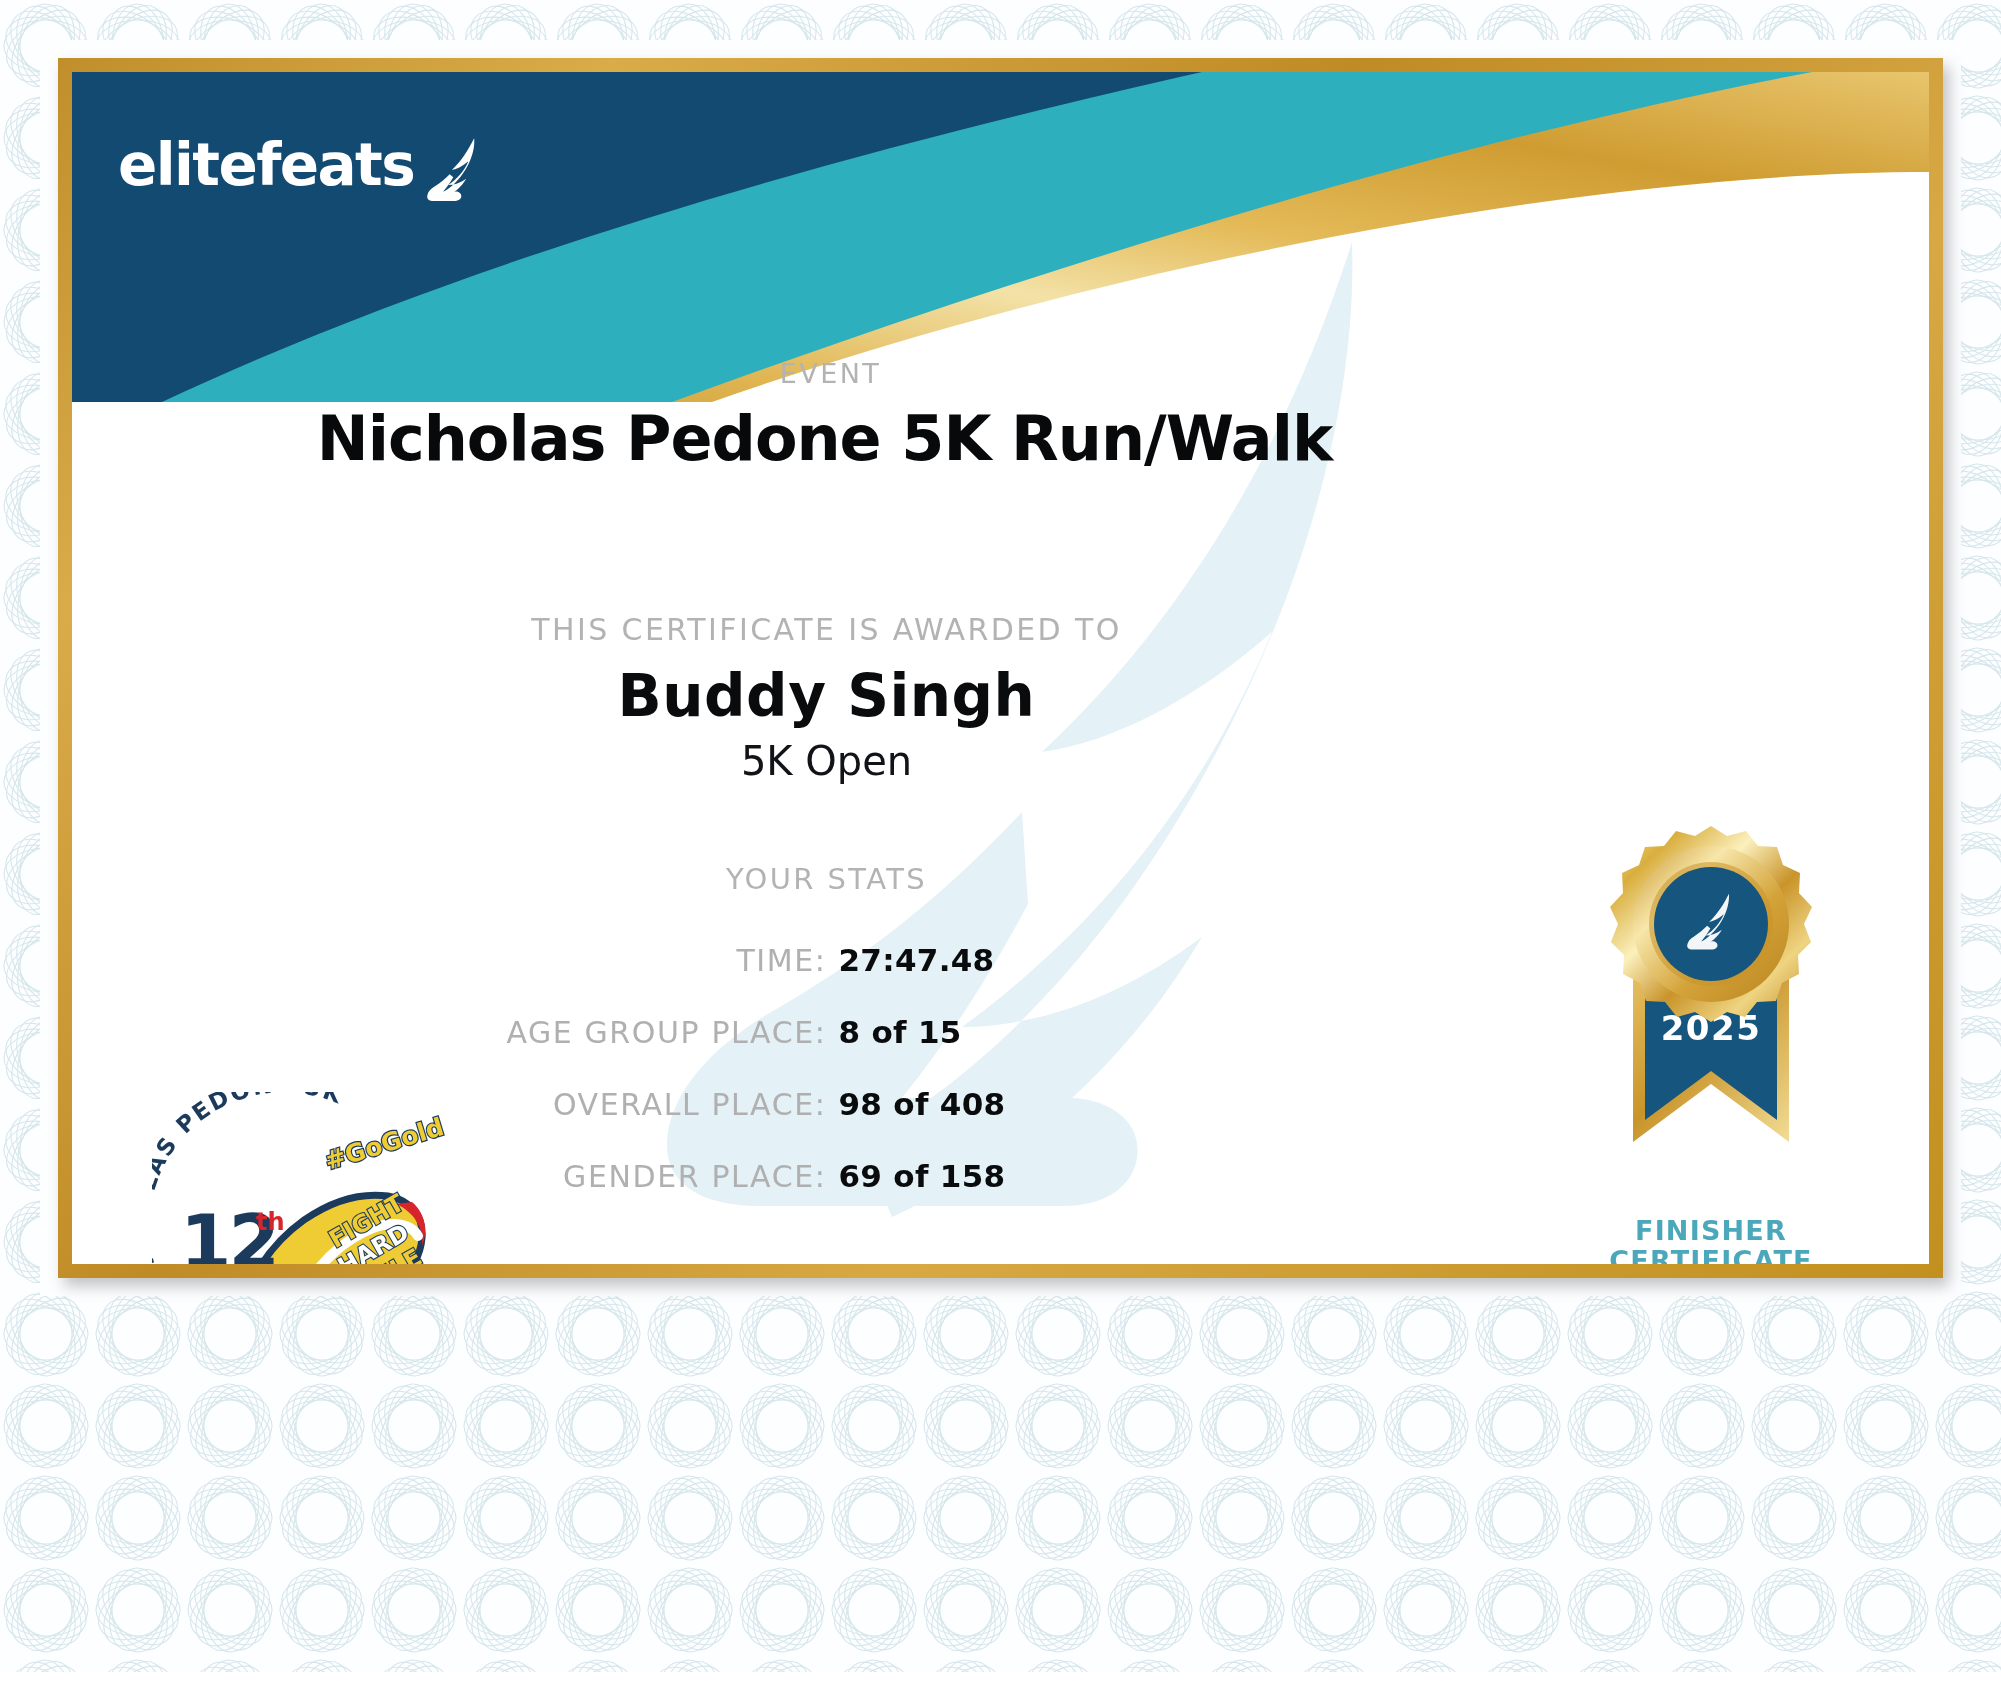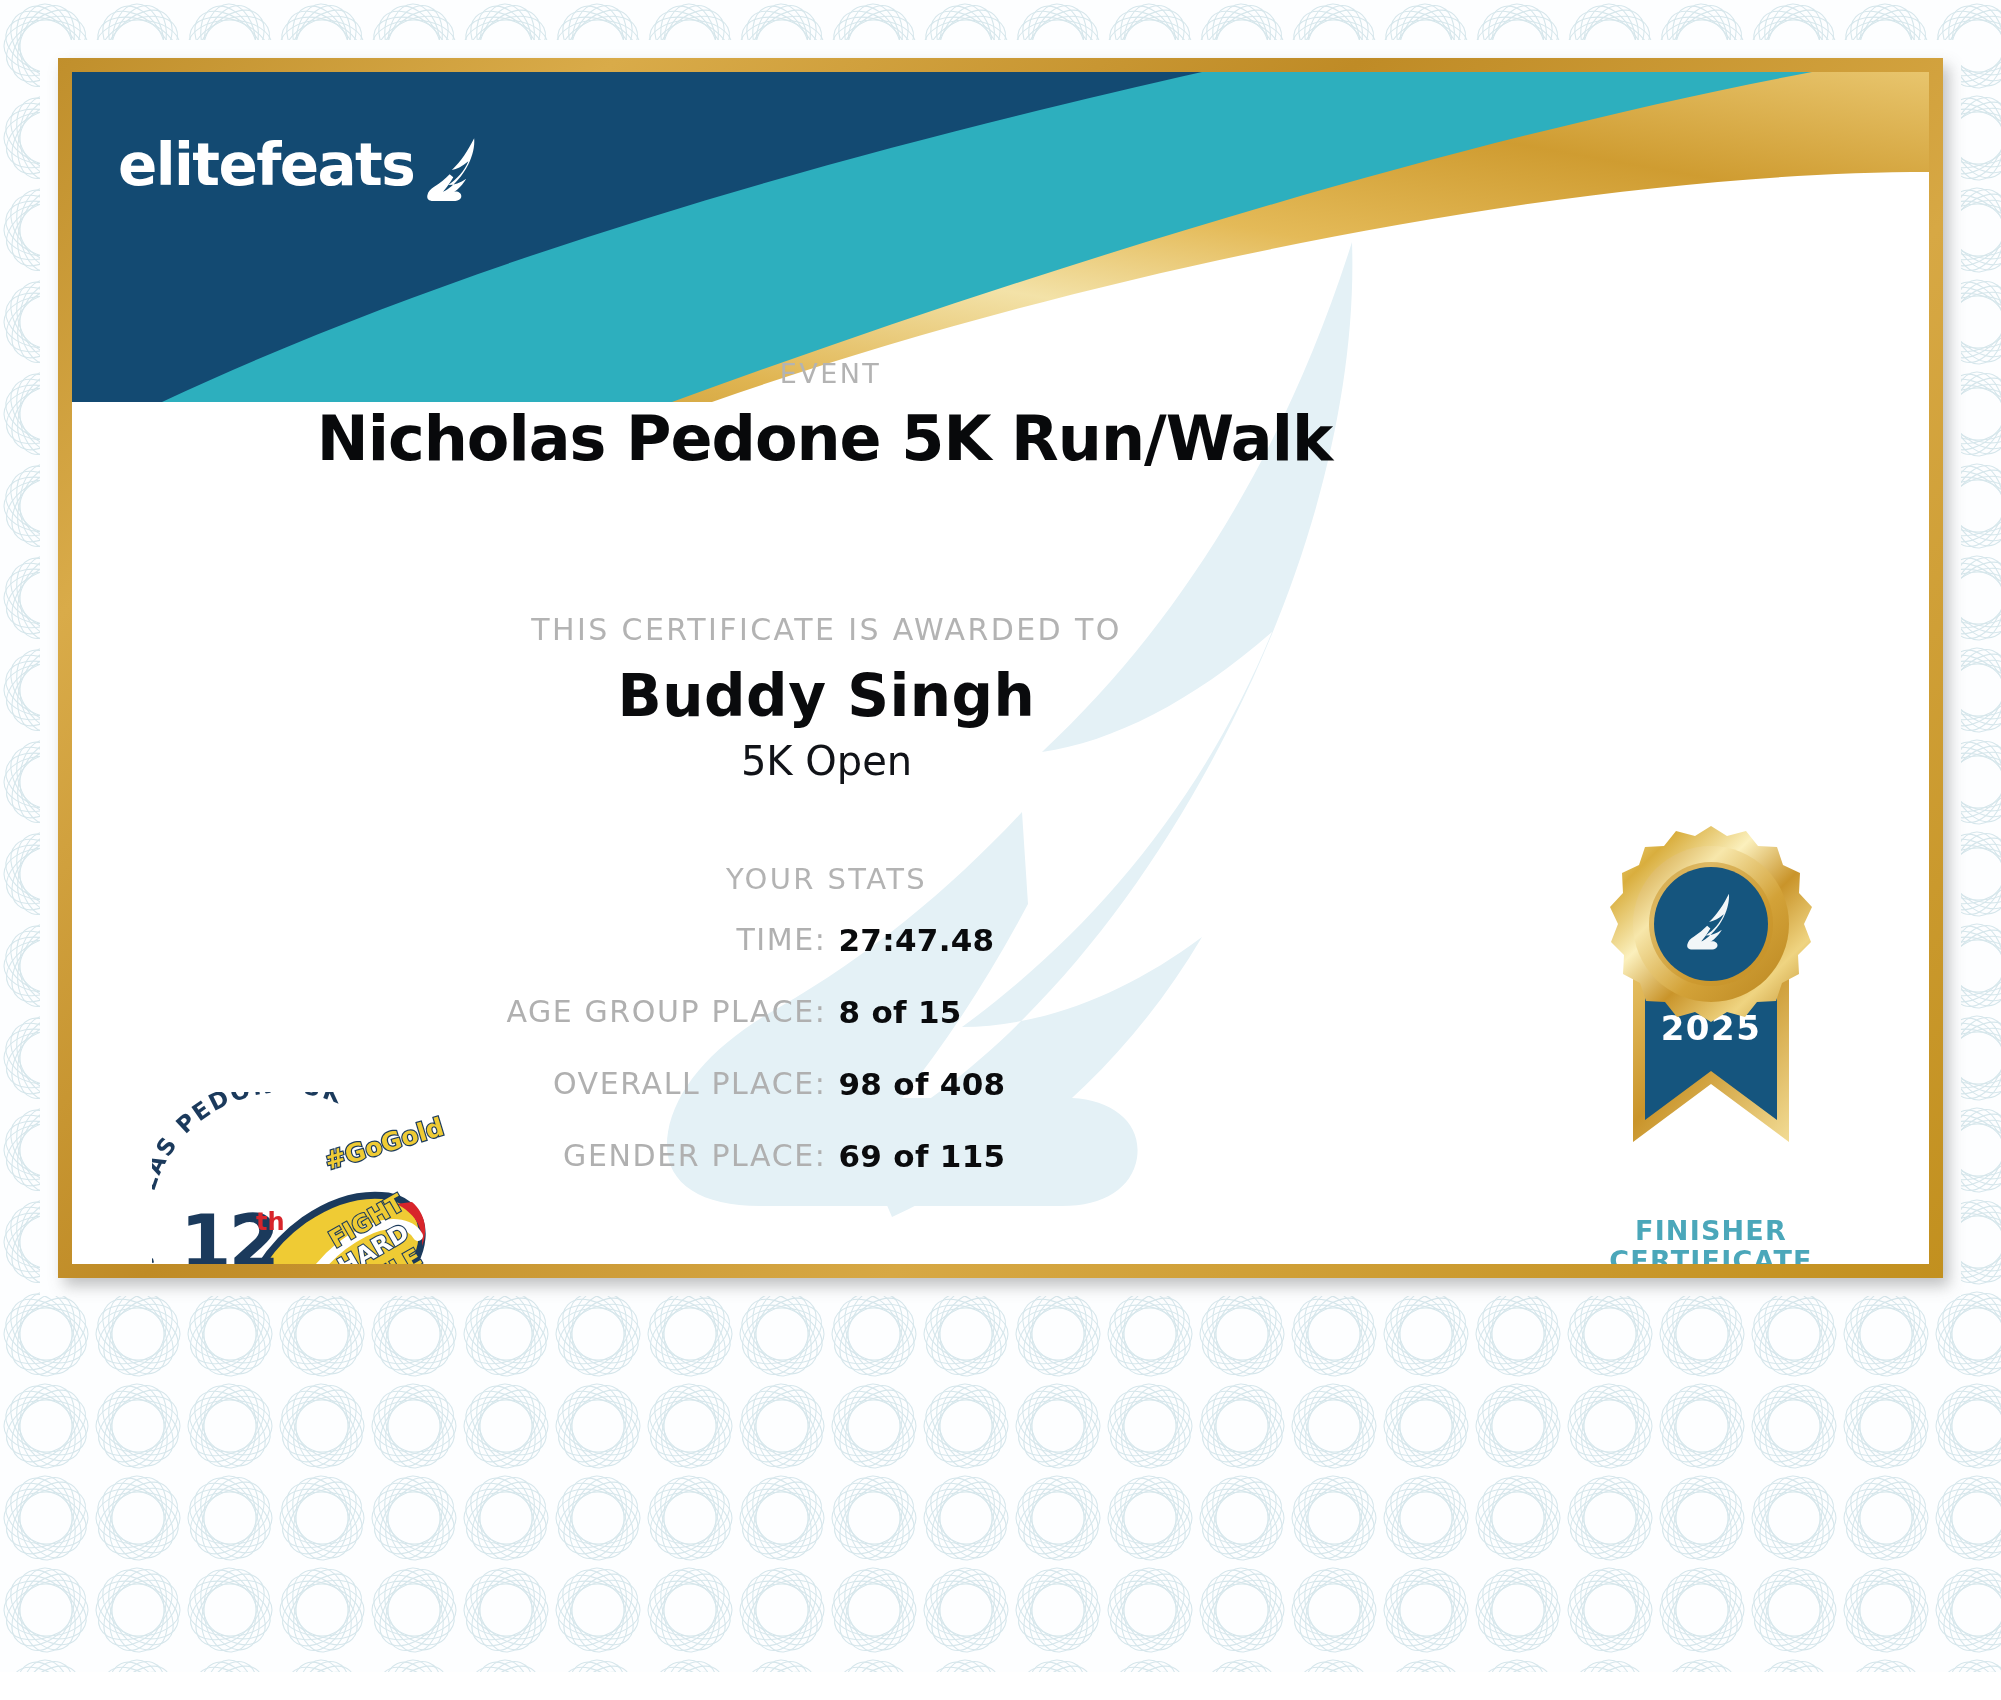--- a/index.html
+++ b/index.html
@@ -125,21 +125,21 @@
   }
 
   
   #stats{
     position:absolute;
     left:0; right:348px;
     top:850px;
   }
   .stat-row{
     display:flex;
-    align-items:flex-start;
+    align-items:flex-end;
     justify-content:center;
     height:56px;
     margin-bottom:16px;
   }
   .stat-key{
     flex:0 0 420px;
     text-align:right;
     color:#b0b0b0;
     font-size:30px;
     letter-spacing:1.6px;
@@ -275,21 +275,21 @@
           <div class="stat-row">
             <span class="stat-key">AGE GROUP PLACE:</span>
             <span class="stat-val">8 of 15</span>
           </div>
           <div class="stat-row">
             <span class="stat-key">OVERALL PLACE:</span>
             <span class="stat-val">98 of 408</span>
           </div>
           <div class="stat-row">
             <span class="stat-key">GENDER PLACE:</span>
-            <span class="stat-val">69 of 115</span>
+            <span class="stat-val">69 of 158</span>
           </div>
         </div>
 
         <svg id="race-logo" viewBox="0 0 300 290" aria-hidden="true">
           <defs>
             <path id="arcPath" d="M14,200 A128,128 0 0 1 250,70" fill="none"></path>
           </defs>
 
           <text font-family="'DejaVu Sans', sans-serif" font-size="23" font-weight="700" fill="#1B3A5C" letter-spacing="2.2">
             <textPath href="#arcPath" startOffset="2%">NICHOLAS PEDONE 5K</textPath>

